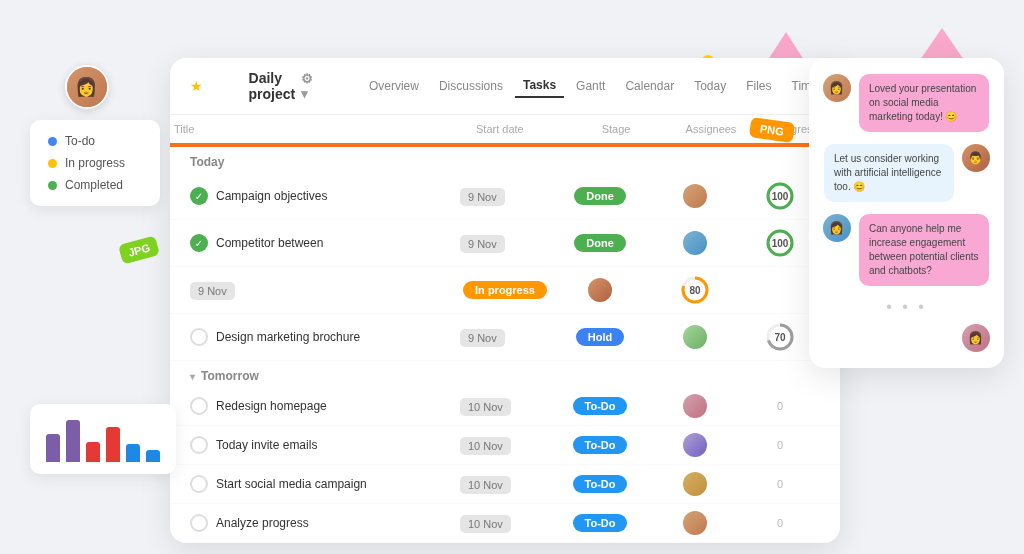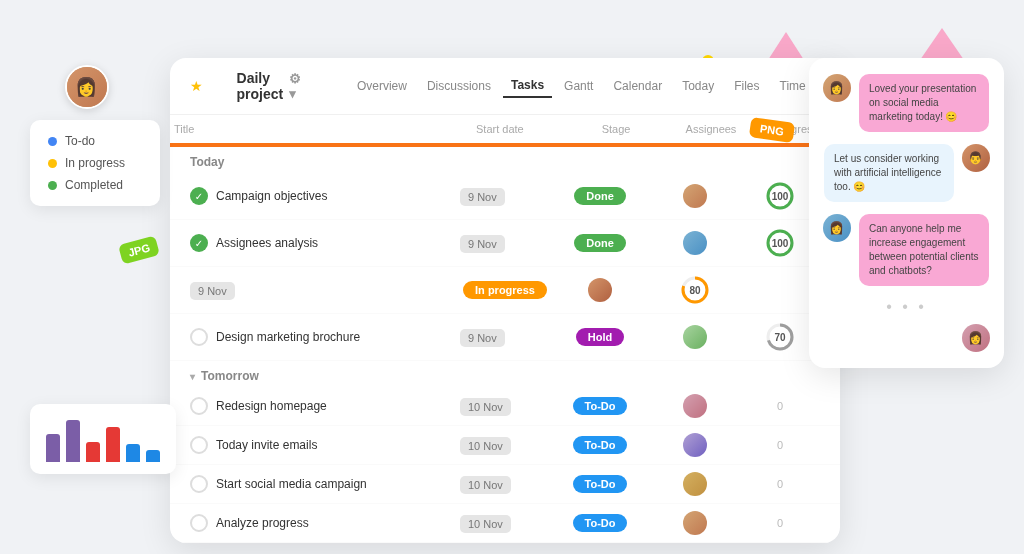--- a/index.html
+++ b/index.html
@@ -131,21 +131,21 @@
     .window-header {
       display: flex; align-items: center;
       padding: 12px 20px;
       border-bottom: 1px solid #f0f0f0;
       gap: 16px;
     }
     .star-icon { color: #ffc107; font-size: 14px; margin-right: 2px; }
     .blue-dot { width: 9px; height: 9px; border-radius: 50%; background: #4285f4; display: inline-block; }
     .project-name {
       font-size: 14px; font-weight: 600; color: #333;
-      display: flex; align-items: center; gap: 6px;
+      display: flex; align-items: center; gap: 6px; margin-left: 12px;
     }
     .settings-icon { color: #999; font-size: 13px; cursor: pointer; }
     .divider-v { width: 1px; height: 18px; background: #e0e0e0; margin: 0 4px; }
     .nav-tabs { display: flex; align-items: center; gap: 4px; margin-left: 8px; flex: 1; }
     .nav-tab {
       font-size: 12px; color: #888; padding: 4px 8px; cursor: pointer;
       border-radius: 4px;
     }
     .nav-tab.active {
       color: #333; font-weight: 600;
@@ -197,21 +197,21 @@
       padding: 3px 8px; font-size: 11px; color: #777;
       display: inline-block;
     }
     .stage-badge {
       display: inline-block; border-radius: 12px;
       padding: 3px 12px; font-size: 11px; font-weight: 600;
       text-align: center;
     }
     .stage-done { background: #4caf50; color: #fff; }
     .stage-inprogress { background: #ff9800; color: #fff; }
-    .stage-hold { background: #a21caf; color: #fff; }
+    .stage-hold { background: #3b82f6; color: #fff; }
     .stage-todo { background: #2196f3; color: #fff; }
     .assignee-avatar {
       width: 24px; height: 24px; border-radius: 50%;
       overflow: hidden; flex-shrink: 0;
     }
     .progress-circle {
       width: 32px; height: 32px;
       position: relative; display: flex; align-items: center; justify-content: center;
     }
     .progress-text { font-size: 10px; color: #555; font-weight: 600; }
@@ -370,21 +370,21 @@
           <span class="progress-text">100</span>
         </div>
       </div>
     </div>
 
     <div class="task-row">
       <div class="task-title">
         <div class="check-done">
             <span>✓</span>
           </div>
-        <span>Assignees analysis</span>
+        <span>Competitor between</span>
       </div>
       <div><span class="date-badge">9 Nov</span></div>
       <div style="display:flex;justify-content:center">
           <span class="stage-badge stage-done">Done</span>
         </div>
       <div style="display:flex;justify-content:center">
           <div class="assignee-avatar av2"></div>
         </div>
       <div style="display:flex;justify-content:center;align-items:center">
         <div class="progress-circle">

